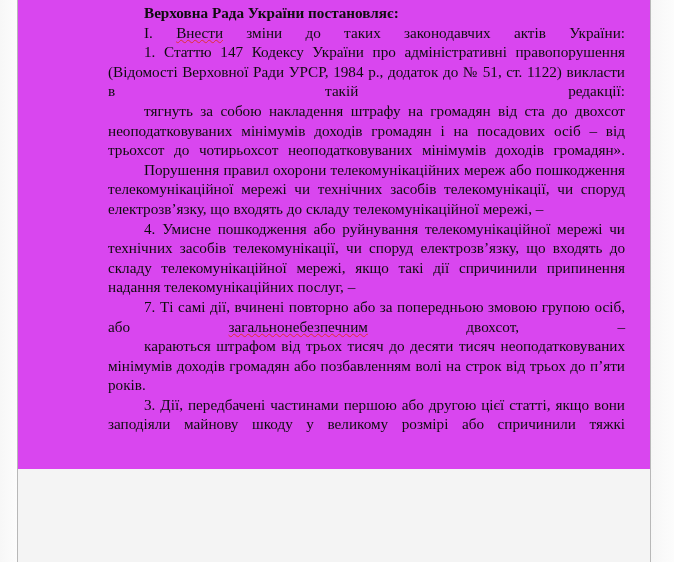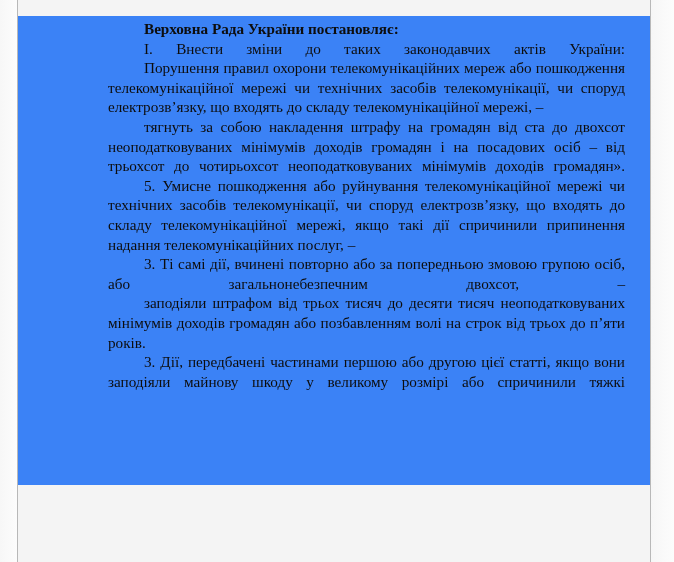--- a/index.html
+++ b/index.html
@@ -59,22 +59,21 @@
     background: #b8b8b8;
   }
 
   
   #page-sheet {
     position: absolute;
     left: 18px;
     top: 0;
     width: 632px;
     height: 469px;
-    background: #3b82f6;
-    margin-top: 16px;
+    background: #d946ef;
   }
 
   
   #page-body {
     position: absolute;
     left: 90px;   
     top: 3px;
     width: 517px; 
   }
 
@@ -92,20 +91,21 @@
     text-align: left;
   }
   
   p.para.just-all {
     text-align: justify;
     text-align-last: justify;
   }
 
   
   .spell {
+    text-decoration: underline;
     text-decoration-style: wavy;
     text-decoration-color: #e03030;
     text-decoration-thickness: 1px;
     text-underline-offset: 1px;
   }
 </style>
 </head>
 <body>
 
 <div id="doc-viewport">
@@ -113,34 +113,35 @@
   <div id="page-gutter-left"></div>
   <div id="page-edge-left"></div>
 
   <div id="page-sheet">
     <div id="page-body">
 
       <p class="para heading">Верховна Рада України постановляє:</p>
 
       <p class="para just-all"><span>I. </span><span class="spell">Внести</span><span> зміни до таких законодавчих актів України:</span></p>
 
+      <p class="para just-all">1. Статтю 147 Кодексу України про адміністративні правопорушення (Відомості Верховної Ради УРСР, 1984 р., додаток до № 51, ст. 1122) викласти в такій редакції:</p>
 
+
+      <p class="para just-all">тягнуть за собою накладення штрафу на громадян від ста до двохсот неоподатковуваних мінімумів доходів громадян і на посадових осіб – від трьохсот до чотирьохсот неоподатковуваних мінімумів доходів громадян».</p>
 
       <p class="para">Порушення правил охорони телекомунікаційних мереж або пошкодження телекомунікаційної мережі чи технічних засобів телекомунікації, чи споруд електрозвʼязку, що входять до складу телекомунікаційної мережі, –</p>
 
-      <p class="para just-all">тягнуть за собою накладення штрафу на громадян від ста до двохсот неоподатковуваних мінімумів доходів громадян і на посадових осіб – від трьохсот до чотирьохсот неоподатковуваних мінімумів доходів громадян».</p>
 
 
-
-      <p class="para">5. Умисне пошкодження або руйнування телекомунікаційної мережі чи технічних засобів телекомунікації, чи споруд електрозвʼязку, що входять до складу телекомунікаційної мережі, якщо такі дії спричинили припинення надання телекомунікаційних послуг, –</p>
+      <p class="para">4. Умисне пошкодження або руйнування телекомунікаційної мережі чи технічних засобів телекомунікації, чи споруд електрозвʼязку, що входять до складу телекомунікаційної мережі, якщо такі дії спричинили припинення надання телекомунікаційних послуг, –</p>
 
 
-      <p class="para just-all"><span>3. Ті самі дії, вчинені повторно або за попередньою змовою групою осіб, або </span><span class="spell">загальнонебезпечним</span><span> двохсот, –</span></p>
+      <p class="para just-all"><span>7. Ті самі дії, вчинені повторно або за попередньою змовою групою осіб, або </span><span class="spell">загальнонебезпечним</span><span> двохсот, –</span></p>
 
-      <p class="para">заподіяли штрафом від трьох тисяч до десяти тисяч неоподатковуваних мінімумів доходів громадян або позбавленням волі на строк від трьох до пʼяти років.</p>
+      <p class="para">караються штрафом від трьох тисяч до десяти тисяч неоподатковуваних мінімумів доходів громадян або позбавленням волі на строк від трьох до пʼяти років.</p>
 
       <p class="para just-all">3. Дії, передбачені частинами першою або другою цієї статті, якщо вони заподіяли майнову шкоду у великому розмірі або спричинили тяжкі</p>
 
     </div>
   </div>
 
   <div id="page-edge-right"></div>
   <div id="page-gutter-right"></div>
 
 </div>

